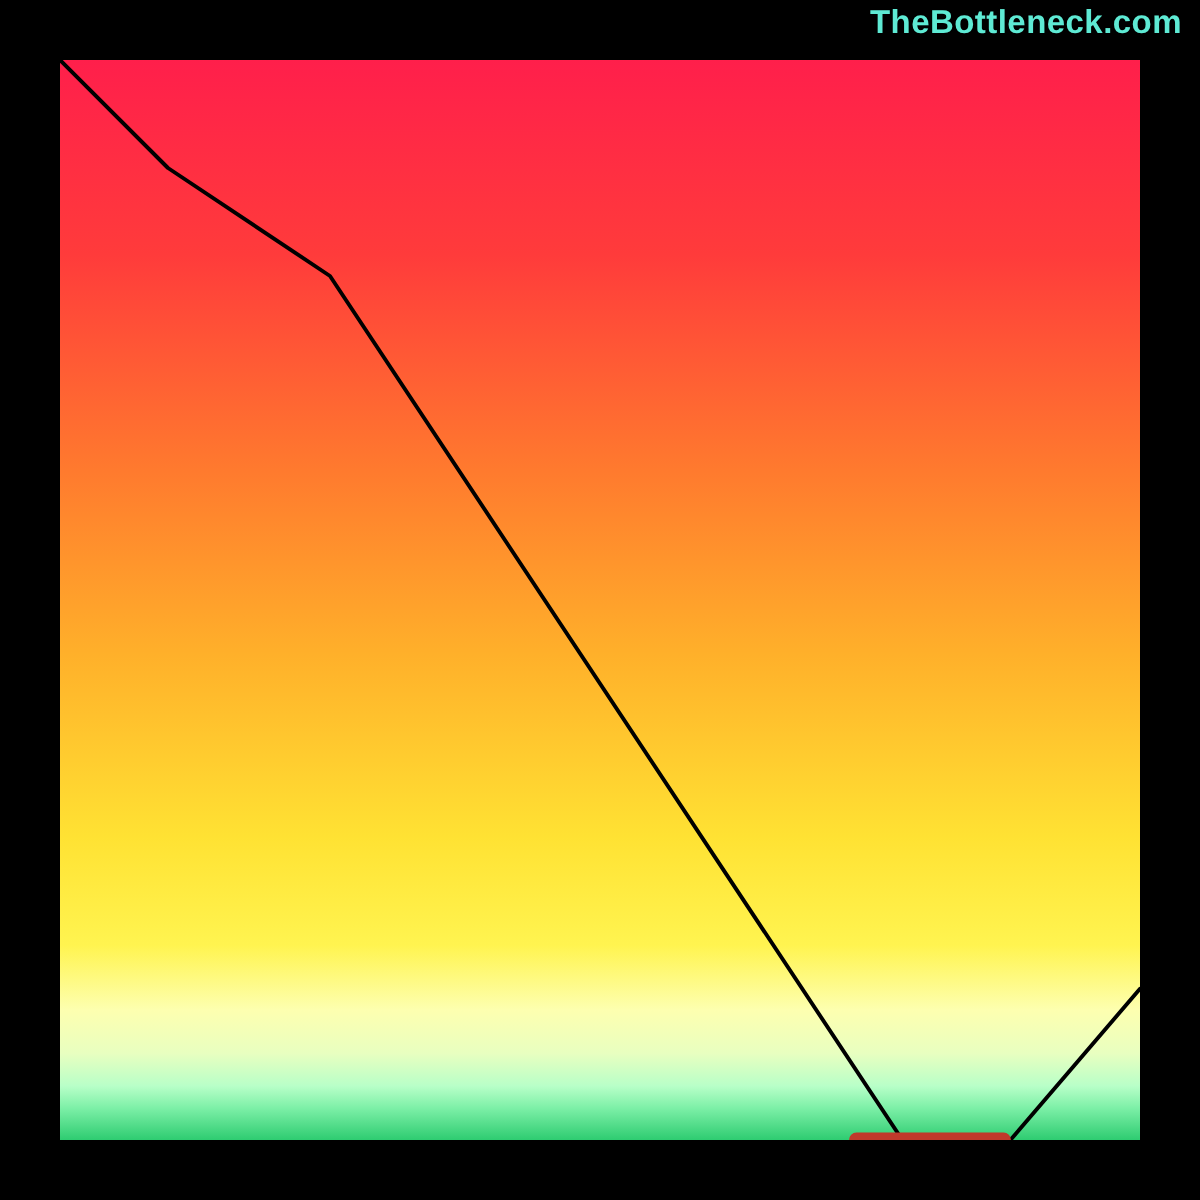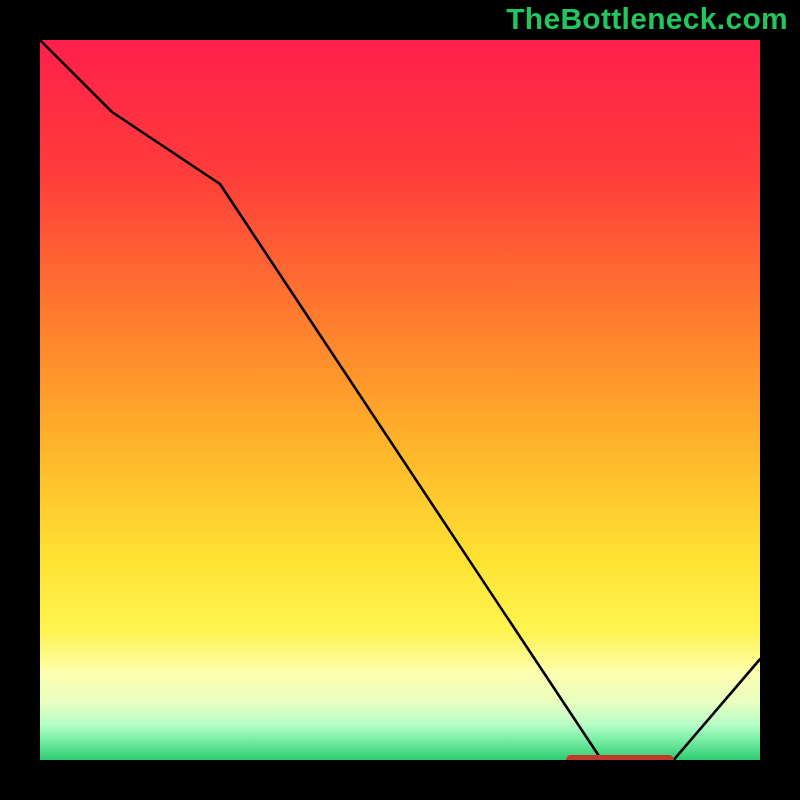--- a/index.html
+++ b/index.html
@@ -13,22 +13,22 @@
   }
   .stage {
     position: relative;
     width: 800px;
     height: 800px;
   }
   .watermark {
     position: absolute;
     top: 2px;
     right: 12px;
-    color: #22c55e;
-    font-size: 30px;
+    color: #5eead4;
+    font-size: 22px;
     font-weight: 600;
     letter-spacing: 0.3px;
     user-select: none;
   }
   .plot-frame {
     position: absolute;
     left: 35px;
     top: 35px;
     width: 730px;
     height: 730px;

